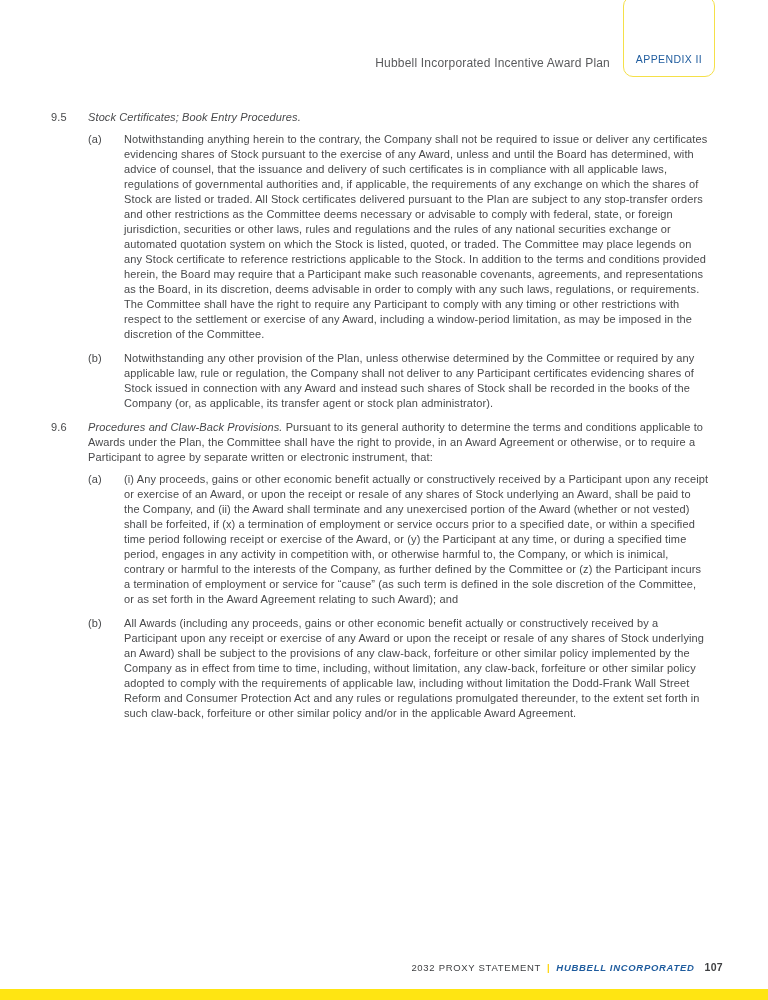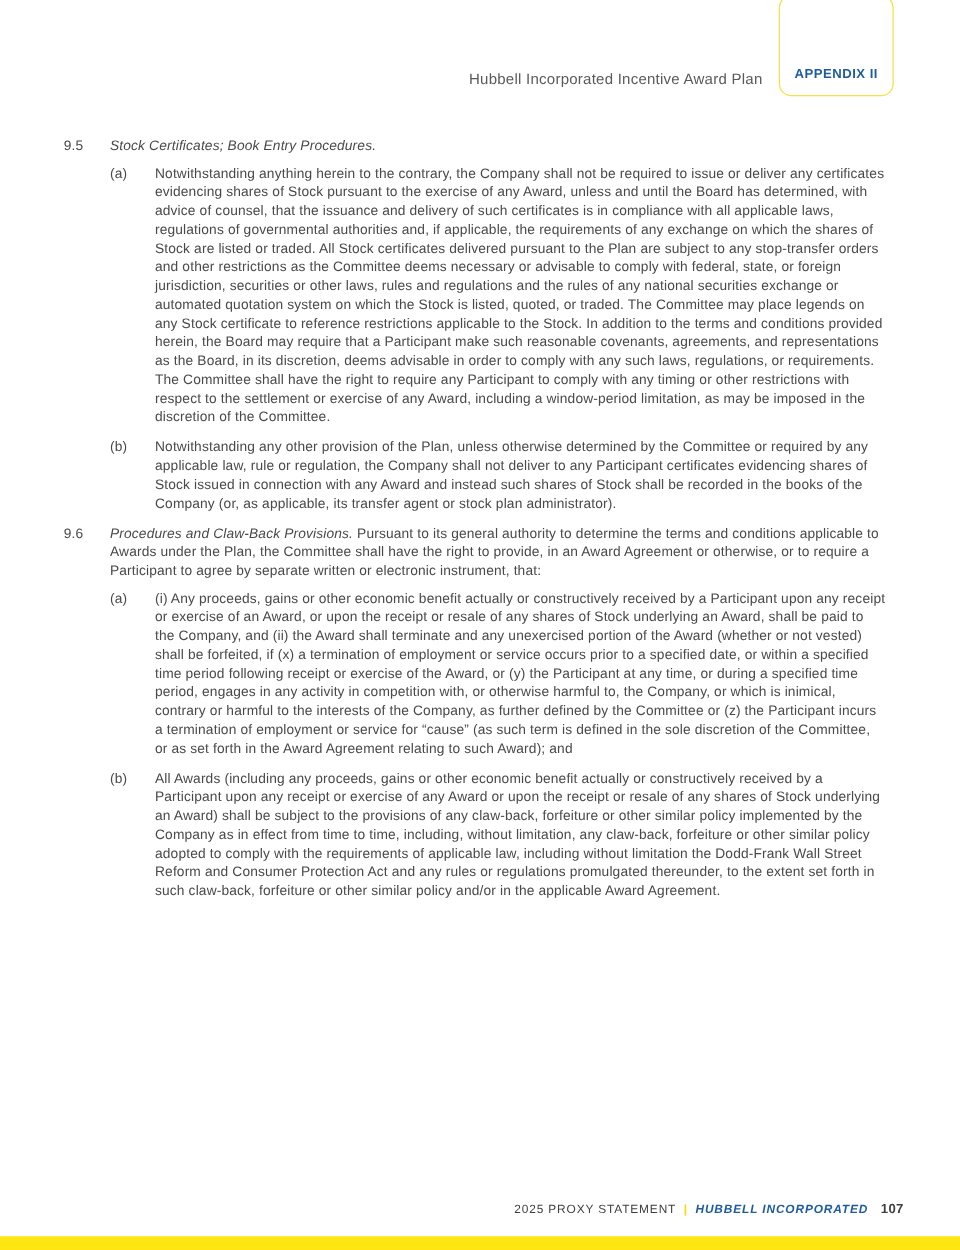--- a/index.html
+++ b/index.html
@@ -24,21 +24,21 @@
     border: 1.5px solid #f5e049;
     border-radius: 10px;
     display: flex;
     align-items: flex-end;
     justify-content: center;
     padding-bottom: 11px;
     background: #ffffff;
   }
   .appendix-label {
     color: #1f5c9e;
-    font-weight: bold;
+    font-weight: normal;
     font-size: 10.5px;
     letter-spacing: 0.4px;
     white-space: nowrap;
   }
 
   .running-title {
     position: absolute;
     top: 56px;
     right: 158px;
     font-size: 12px;
@@ -165,21 +165,21 @@
       </div>
       <div class="item">
         <div class="item-marker">(b)</div>
         <div class="item-text">All Awards (including any proceeds, gains or other economic benefit actually or constructively received by a Participant upon any receipt or exercise of any Award or upon the receipt or resale of any shares of Stock underlying an Award) shall be subject to the provisions of any claw-back, forfeiture or other similar policy implemented by the Company as in effect from time to time, including, without limitation, any claw-back, forfeiture or other similar policy adopted to comply with the requirements of applicable law, including without limitation the Dodd-Frank Wall Street Reform and Consumer Protection Act and any rules or regulations promulgated thereunder, to the extent set forth in such claw-back, forfeiture or other similar policy and/or in the applicable Award Agreement.</div>
       </div>
     </div>
 
   </div>
 
   <div class="footer">
-    <span class="footer-statement">2025 PROXY STATEMENT</span>
+    <span class="footer-statement">2032 PROXY STATEMENT</span>
     <span class="footer-sep">|</span>
     <span class="footer-brand">HUBBELL INCORPORATED</span>
     <span class="footer-pagenum">107</span>
   </div>
 
   <div class="accent-bar"></div>
 
 </div>
 
 </body></html>

